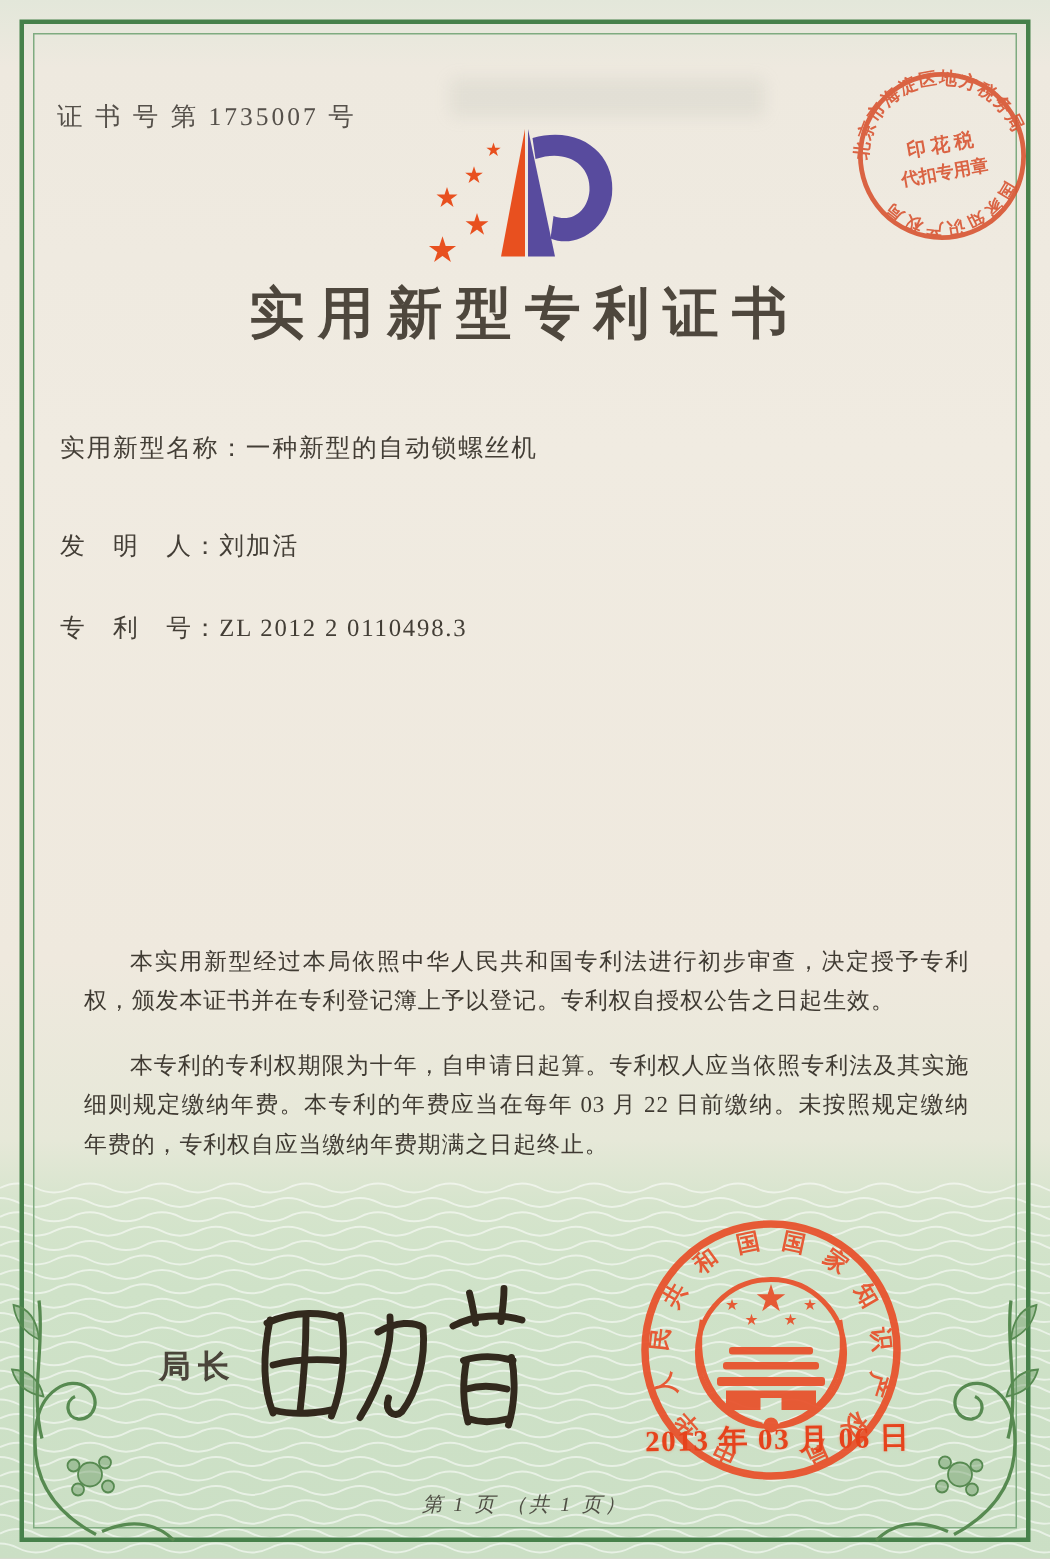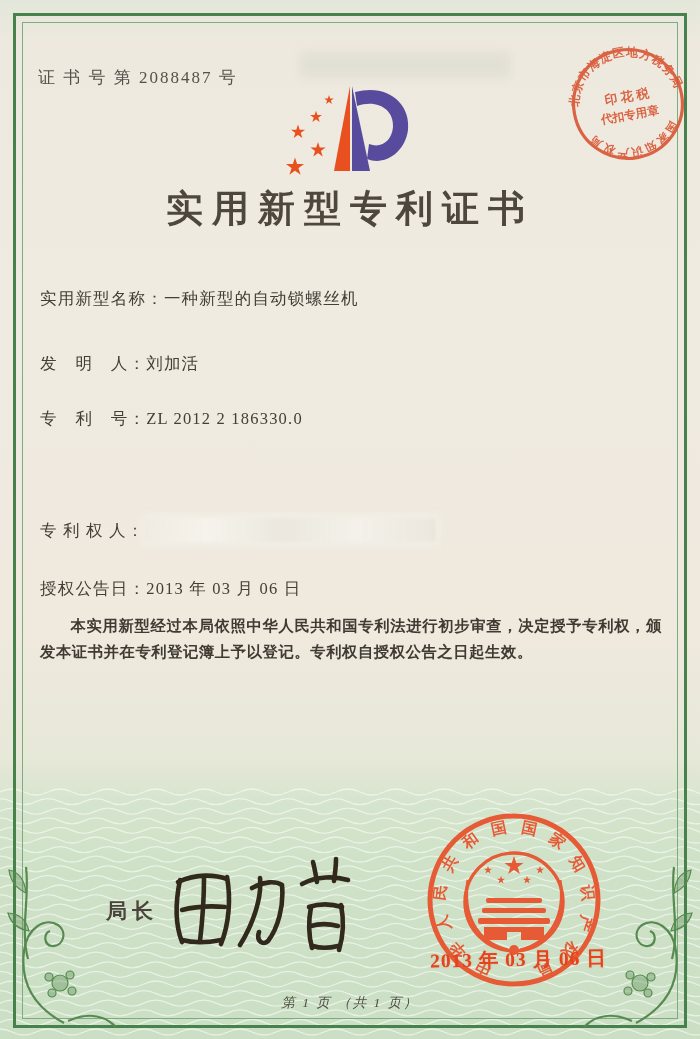--- a/index.html
+++ b/index.html
@@ -19,21 +19,21 @@
   .tax-stamp text{font-family:"Liberation Serif",serif;font-weight:bold;}
   
   .logo{position:absolute;left:278px;top:82px;width:144px;height:106px;z-index:7;}
   
   .field{position:absolute;left:40px;width:620px;font-size:16.5px;color:#433e36;letter-spacing:1.2px;z-index:7;white-space:nowrap;}
   .redact{display:inline-block;width:292px;height:24px;vertical-align:-6px;border-radius:3px;
     background:linear-gradient(90deg,rgba(240,236,228,.55),rgba(246,243,236,.95) 22%,rgba(234,231,222,.9) 48%,rgba(244,241,234,.95) 72%,rgba(232,229,220,.6));
     box-shadow:0 0 7px 4px rgba(243,240,232,.85);filter:blur(1.5px);}
   
   .paras{position:absolute;left:40px;top:613px;width:622px;font-size:15.3px;line-height:1.73;color:#3f3a32;text-align:justify;z-index:7;}
-  .paras p{margin:0;text-indent:2em;letter-spacing:.6px;font-weight:bold;}
+  .paras p{margin:16px;text-indent:2em;letter-spacing:.6px;}
   
   #waves{position:absolute;left:0;top:786px;width:700px;height:253px;z-index:1;}
   .wave{fill:none;stroke:rgba(255,255,255,.55);stroke-width:1.3;}
   .ornament{position:absolute;bottom:8px;width:118px;height:200px;z-index:8;}
   .ornament.left{left:6px;}
   .ornament.right{right:6px;transform:scaleX(-1);}
   .orn-line{fill:none;stroke:#578a51;stroke-width:2.2;}
   .orn-fill{fill:rgba(95,145,88,.4);stroke:#578a51;stroke-width:1.2;}
   
   .sig-title{position:absolute;left:106px;top:897px;font-size:21px;color:#4a443a;letter-spacing:5px;z-index:7;font-weight:bold;}
@@ -46,21 +46,21 @@
   .seal-date{position:absolute;left:430px;top:946px;font-size:19.5px;font-weight:bold;color:#e6431c;letter-spacing:1px;z-index:8;transform:rotate(-1deg);text-shadow:0 0 2px rgba(232,80,42,.35);}
   .footer{position:absolute;left:0;top:994px;width:100%;text-align:center;font-size:13.5px;color:#4f4e44;letter-spacing:2px;z-index:7;font-style:italic;}
 </style>
 </head>
 <body>
 
 <div id="page">
 
   <div class="ghost"></div>
 
-  <div class="cert-no">证 书 号 第 2088487 号</div>
+  <div class="cert-no">证 书 号 第 1735007 号</div>
 
   <svg class="tax-stamp" viewBox="0 0 120 120">
     <defs>
       <path id="tax-top" d="M13,62 A47,47 0 0 1 107,62"></path>
       <path id="tax-bot" d="M104,58 A44,44 0 0 1 16,58"></path>
     </defs>
     <circle cx="60" cy="60" r="51" fill="none" stroke="#d8512e" stroke-width="3"></circle>
     <text font-size="11" fill="#d8512e" letter-spacing="1">
       <textPath href="#tax-top" startOffset="50%" text-anchor="middle">北京市海淀区地方税务局</textPath>
     </text>
@@ -89,31 +89,26 @@
 
   <div class="title">实用新型专利证书</div>
 
   <div class="field" style="top:288px">
     <span>实用新型名称：</span><span>一种新型的自动锁螺丝机</span>
   </div>
   <div class="field" style="top:353px">
     <span>发　明　人：</span><span>刘加活</span>
   </div>
   <div class="field" style="top:408px">
-    <span>专　利　号：</span><span>ZL 2012 2 186330.0</span>
-  </div>
-  <div class="field" style="top:518px">
-    <span>专 利 权 人：</span><span class="redact"></span>
-  </div>
-  <div class="field" style="top:578px">
-    <span>授权公告日：</span><span>2013 年 03 月 06 日</span>
+    <span>专　利　号：</span><span>ZL 2012 2 0110498.3</span>
   </div>
 
   <div class="paras">
     <p>本实用新型经过本局依照中华人民共和国专利法进行初步审查，决定授予专利权，颁发本证书并在专利登记簿上予以登记。专利权自授权公告之日起生效。</p>
+    <p>本专利的专利权期限为十年，自申请日起算。专利权人应当依照专利法及其实施细则规定缴纳年费。本专利的年费应当在每年 03 月 22 日前缴纳。未按照规定缴纳年费的，专利权自应当缴纳年费期满之日起终止。</p>
   </div>
 
   <svg id="waves">
       <path d="M0,6 q12,-6 24,0 q12,6 24,0 q12,-6 24,0 q12,6 24,0 q12,-6 24,0 q12,6 24,0 q12,-6 24,0 q12,6 24,0 q12,-6 24,0 q12,6 24,0 q12,-6 24,0 q12,6 24,0 q12,-6 24,0 q12,6 24,0 q12,-6 24,0 q12,6 24,0 q12,-6 24,0 q12,6 24,0 q12,-6 24,0 q12,6 24,0 q12,-6 24,0 q12,6 24,0 q12,-6 24,0 q12,6 24,0 q12,-6 24,0 q12,6 24,0 q12,-6 24,0 q12,6 24,0 q12,-6 24,0 q12,6 24,0" transform="translate(0,0)" class="wave"></path>
       <path d="M0,6 q12,-6 24,0 q12,6 24,0 q12,-6 24,0 q12,6 24,0 q12,-6 24,0 q12,6 24,0 q12,-6 24,0 q12,6 24,0 q12,-6 24,0 q12,6 24,0 q12,-6 24,0 q12,6 24,0 q12,-6 24,0 q12,6 24,0 q12,-6 24,0 q12,6 24,0 q12,-6 24,0 q12,6 24,0 q12,-6 24,0 q12,6 24,0 q12,-6 24,0 q12,6 24,0 q12,-6 24,0 q12,6 24,0 q12,-6 24,0 q12,6 24,0 q12,-6 24,0 q12,6 24,0 q12,-6 24,0 q12,6 24,0" transform="translate(-12,9.6)" class="wave"></path>
       <path d="M0,6 q12,-6 24,0 q12,6 24,0 q12,-6 24,0 q12,6 24,0 q12,-6 24,0 q12,6 24,0 q12,-6 24,0 q12,6 24,0 q12,-6 24,0 q12,6 24,0 q12,-6 24,0 q12,6 24,0 q12,-6 24,0 q12,6 24,0 q12,-6 24,0 q12,6 24,0 q12,-6 24,0 q12,6 24,0 q12,-6 24,0 q12,6 24,0 q12,-6 24,0 q12,6 24,0 q12,-6 24,0 q12,6 24,0 q12,-6 24,0 q12,6 24,0 q12,-6 24,0 q12,6 24,0 q12,-6 24,0 q12,6 24,0" transform="translate(0,19.2)" class="wave"></path>
       <path d="M0,6 q12,-6 24,0 q12,6 24,0 q12,-6 24,0 q12,6 24,0 q12,-6 24,0 q12,6 24,0 q12,-6 24,0 q12,6 24,0 q12,-6 24,0 q12,6 24,0 q12,-6 24,0 q12,6 24,0 q12,-6 24,0 q12,6 24,0 q12,-6 24,0 q12,6 24,0 q12,-6 24,0 q12,6 24,0 q12,-6 24,0 q12,6 24,0 q12,-6 24,0 q12,6 24,0 q12,-6 24,0 q12,6 24,0 q12,-6 24,0 q12,6 24,0 q12,-6 24,0 q12,6 24,0 q12,-6 24,0 q12,6 24,0" transform="translate(-12,28.799999999999997)" class="wave"></path>
       <path d="M0,6 q12,-6 24,0 q12,6 24,0 q12,-6 24,0 q12,6 24,0 q12,-6 24,0 q12,6 24,0 q12,-6 24,0 q12,6 24,0 q12,-6 24,0 q12,6 24,0 q12,-6 24,0 q12,6 24,0 q12,-6 24,0 q12,6 24,0 q12,-6 24,0 q12,6 24,0 q12,-6 24,0 q12,6 24,0 q12,-6 24,0 q12,6 24,0 q12,-6 24,0 q12,6 24,0 q12,-6 24,0 q12,6 24,0 q12,-6 24,0 q12,6 24,0 q12,-6 24,0 q12,6 24,0 q12,-6 24,0 q12,6 24,0" transform="translate(0,38.4)" class="wave"></path>
       <path d="M0,6 q12,-6 24,0 q12,6 24,0 q12,-6 24,0 q12,6 24,0 q12,-6 24,0 q12,6 24,0 q12,-6 24,0 q12,6 24,0 q12,-6 24,0 q12,6 24,0 q12,-6 24,0 q12,6 24,0 q12,-6 24,0 q12,6 24,0 q12,-6 24,0 q12,6 24,0 q12,-6 24,0 q12,6 24,0 q12,-6 24,0 q12,6 24,0 q12,-6 24,0 q12,6 24,0 q12,-6 24,0 q12,6 24,0 q12,-6 24,0 q12,6 24,0 q12,-6 24,0 q12,6 24,0 q12,-6 24,0 q12,6 24,0" transform="translate(-12,48)" class="wave"></path>
       <path d="M0,6 q12,-6 24,0 q12,6 24,0 q12,-6 24,0 q12,6 24,0 q12,-6 24,0 q12,6 24,0 q12,-6 24,0 q12,6 24,0 q12,-6 24,0 q12,6 24,0 q12,-6 24,0 q12,6 24,0 q12,-6 24,0 q12,6 24,0 q12,-6 24,0 q12,6 24,0 q12,-6 24,0 q12,6 24,0 q12,-6 24,0 q12,6 24,0 q12,-6 24,0 q12,6 24,0 q12,-6 24,0 q12,6 24,0 q12,-6 24,0 q12,6 24,0 q12,-6 24,0 q12,6 24,0 q12,-6 24,0 q12,6 24,0" transform="translate(0,57.599999999999994)" class="wave"></path>

